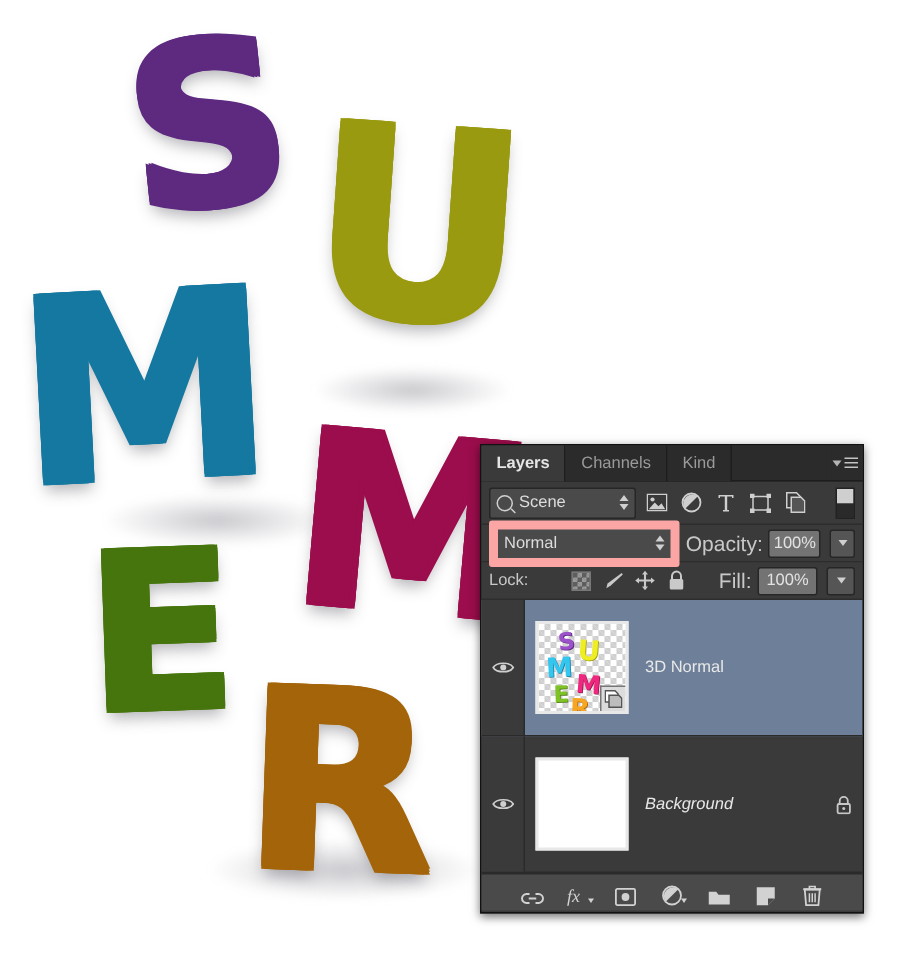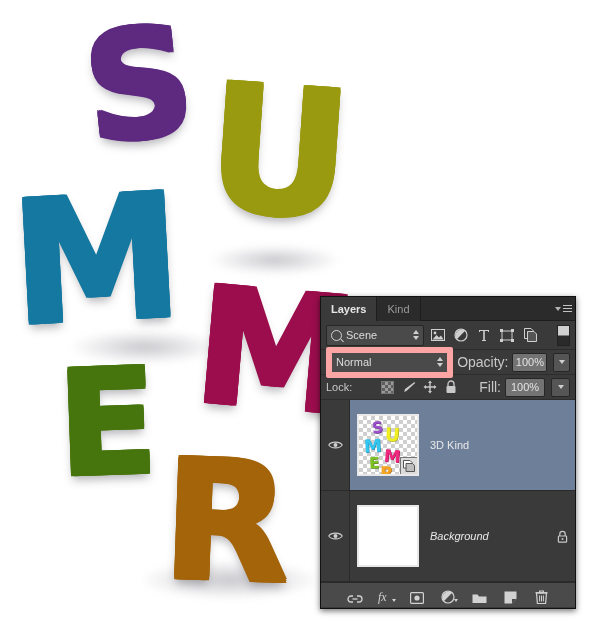--- a/index.html
+++ b/index.html
@@ -374,20 +374,23 @@
         <span class="glyph" style="background-image: linear-gradient(150deg, rgb(255, 214, 137) 0%, rgb(246, 166, 35) 28%, rgb(246, 166, 35) 62%, rgb(164, 100, 10) 100%); text-shadow: rgb(164, 100, 10) -2px 0px 0px, rgb(164, 100, 10) 2px 0px 0px, rgb(164, 100, 10) 0px -2px 0px, rgb(164, 100, 10) 0px 2px 0px, rgb(164, 100, 10) -2px -2px 0px, rgb(164, 100, 10) 2px -2px 0px, rgb(164, 100, 10) -2px 2px 0px, rgb(164, 100, 10) 2px 2px 0px, rgba(90, 90, 100, 0.45) 0px 6px 10px;">R</span>
       </div>
     </div>
 </div>
 
 <div id="layers-panel">
 
   <div class="tab-strip">
     <div class="tab active">
       <span>Layers</span>
+    </div>
+    <div class="tab">
+      <span>Channels</span>
     </div>
     <div class="tab">
       <span>Kind</span>
     </div>
     <div class="tab-filler"></div>
     <div class="panel-menu">
       <span class="pm-tri"></span>
       <span class="pm-lines">
           <i></i>
           <i></i>
@@ -517,21 +520,21 @@
               <span class="mini-letter" style="left: 21.115px; top: 49.2px; font-size: 17.325px; color: rgb(246, 166, 35); transform: rotate(2deg); text-shadow: rgb(164, 100, 10) 0.5px 0.5px 0px;">R</span>
             </div>
           <span class="badge-3d">
             <svg width="12" height="12" viewBox="0 0 12 12">
               <path d="M0.5 0.5 H7 L9 2.5 V8 H0.5 Z" fill="#ffffff" stroke="#555"></path>
               <path d="M3 3.5 H9.5 L11.5 5.5 V11.5 H3 Z" fill="#bdbdbd" stroke="#555"></path>
             </svg>
           </span>
         </div>
       </div>
-      <div class="layer-name">3D Kind</div>
+      <div class="layer-name">3D Normal</div>
       <div class="lock-cell"></div>
     </div>
 
     <div class="layer-row">
       <div class="eye-cell">
         <span class="eye">
           <svg width="15" height="10" viewBox="0 0 15 10">
             <path d="M0.8 5 C3 1.2 12 1.2 14.2 5 C12 8.8 3 8.8 0.8 5 Z" fill="none" stroke="#cfcfcf" stroke-width="1.1"></path>
             <circle cx="7.5" cy="5" r="2" fill="#cfcfcf"></circle>
           </svg>

